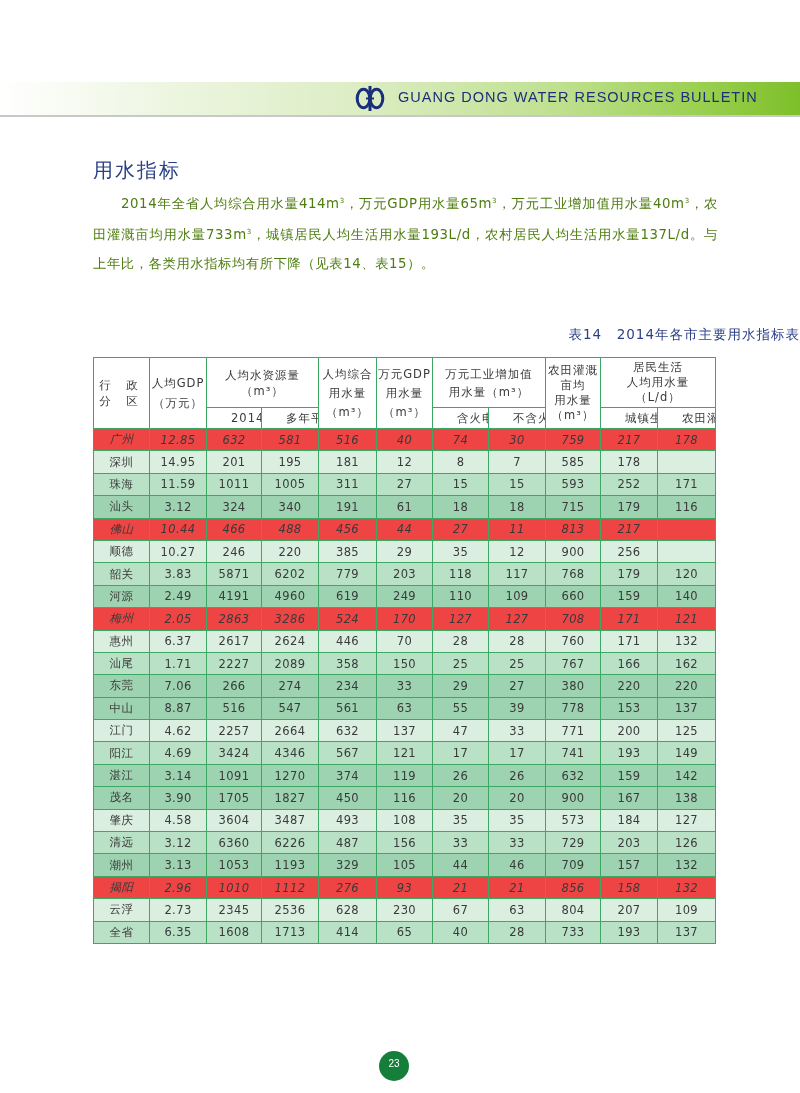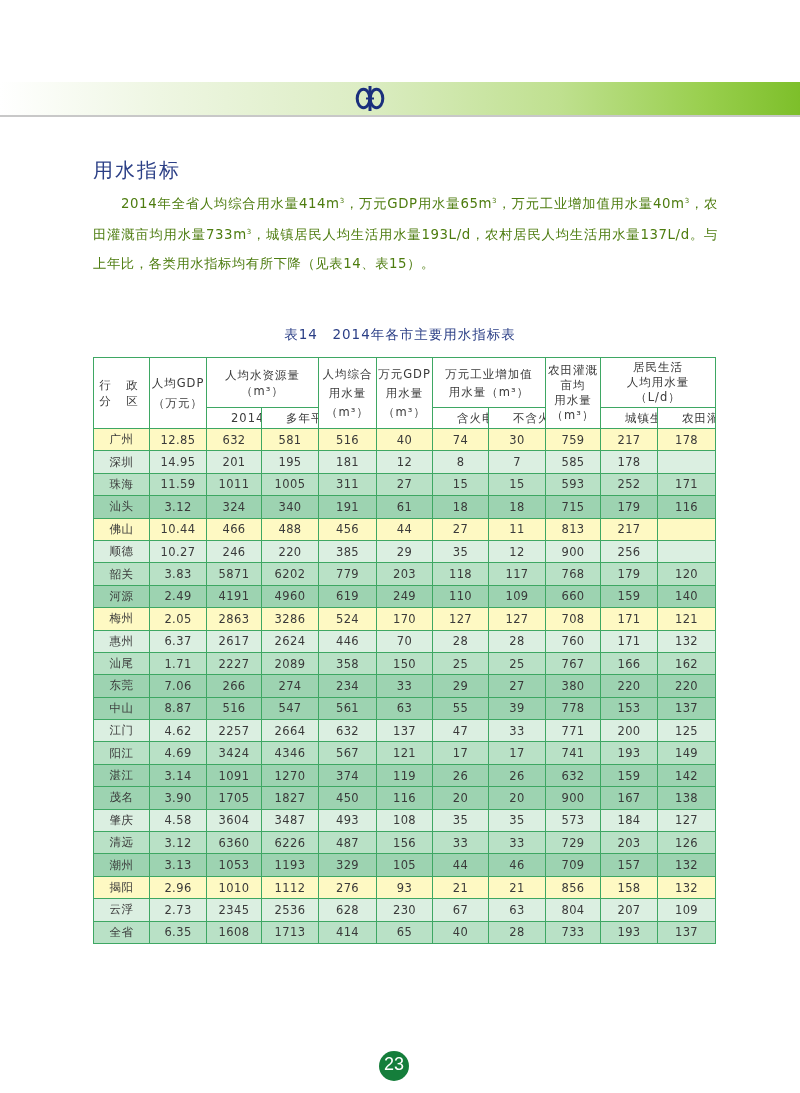--- a/index.html
+++ b/index.html
@@ -23,56 +23,57 @@
   .section-heading {
     position: absolute; left: 93px; top: 157px; font-size: 20px; color: #2b3f86; letter-spacing: 2px;
   }
   .paragraph {
     position: absolute; left: 93px; top: 187px; width: 625px;
     font-size: 13.3px; line-height: 28px; color: #4d7c0f; letter-spacing: 0.6px;
     text-indent: 28px; text-align: justify;
   }
   .paragraph sup { font-size: 7px; }
   .table-title {
-    position: absolute; left: 0; width: 800px; top: 326px; text-align: center;
+    position: absolute; left: 0; width: 800px; top: 326px; text-align: right;
     font-size: 13.5px; color: #2b3f86; letter-spacing: 1px;
   }
   table.data {
     position: absolute; left: 93px; top: 357px; border-collapse: collapse;
     table-layout: fixed; width: 622px;
     font-size: 11.5px;
   }
   table.data td, table.data th {
     border: 1.2px solid #3ea763; text-align: center; padding: 0;
     font-weight: normal; color: #3a3a3a; overflow: hidden; white-space: nowrap;
   }
   table.data th { background: #ffffff; line-height: 16px; letter-spacing: 1px; }
   table.data th.sub { height: 20px; padding-left: 24px; }
   table.data tbody td { height: 21.4px; letter-spacing: 0.4px; }
-  tr.s0 td { background: #fef9c3; }
+  tr.s0 td { background: #ef4444; font-style: italic; }
   tr.s1 td { background: #dbefe1; }
   tr.s2 td { background: #b9e1c6; }
   tr.s3 td { background: #9dd3b1; }
   td.name { letter-spacing: 2px; }
   .page-num {
     position: absolute; left: 379px; top: 1051px; width: 30px; height: 30px; border-radius: 50%;
-    background: #157e3b; color: #fff; text-align: center; font-size: 18px; line-height: 26px;
+    background: #157e3b; color: #fff; text-align: center; font-size: 10px; line-height: 26px;
     font-family: "Liberation Sans", sans-serif;
   }
 </style>
 </head>
 <body>
 
 <div class="header-bar">
   <svg class="header-logo" viewBox="0 0 30 27">
     <ellipse cx="8.5" cy="13.5" rx="6.3" ry="9.2" fill="none" stroke="#1a2f7c" stroke-width="3"></ellipse>
     <ellipse cx="21.5" cy="13.5" rx="6.3" ry="9.2" fill="none" stroke="#1a2f7c" stroke-width="3"></ellipse>
     <line x1="15" y1="1" x2="15" y2="26" stroke="#1a2f7c" stroke-width="3"></line>
     <line x1="11" y1="13.5" x2="19" y2="13.5" stroke="#1a2f7c" stroke-width="2"></line>
   </svg>
+  <div class="header-title">GUANG DONG WATER RESOURCES BULLETIN</div>
 </div>
 
 <div class="section-heading">用水指标</div>
 
 <div class="paragraph">
   <span>2014年全省人均综合用水量414m</span><sup>3</sup><span>，万元GDP用水量65m</span><sup>3</sup><span>，万元工业增加值用水量40m</span><sup>3</sup><span>，农田灌溉亩均用水量733m</span><sup>3</sup><span>，城镇居民人均生活用水量193L/d，农村居民人均生活用水量137L/d。与上年比，各类用水指标均有所下降（见表14、表15）。</span>
 </div>
 
 <div class="table-title">表14　2014年各市主要用水指标表</div>
 

